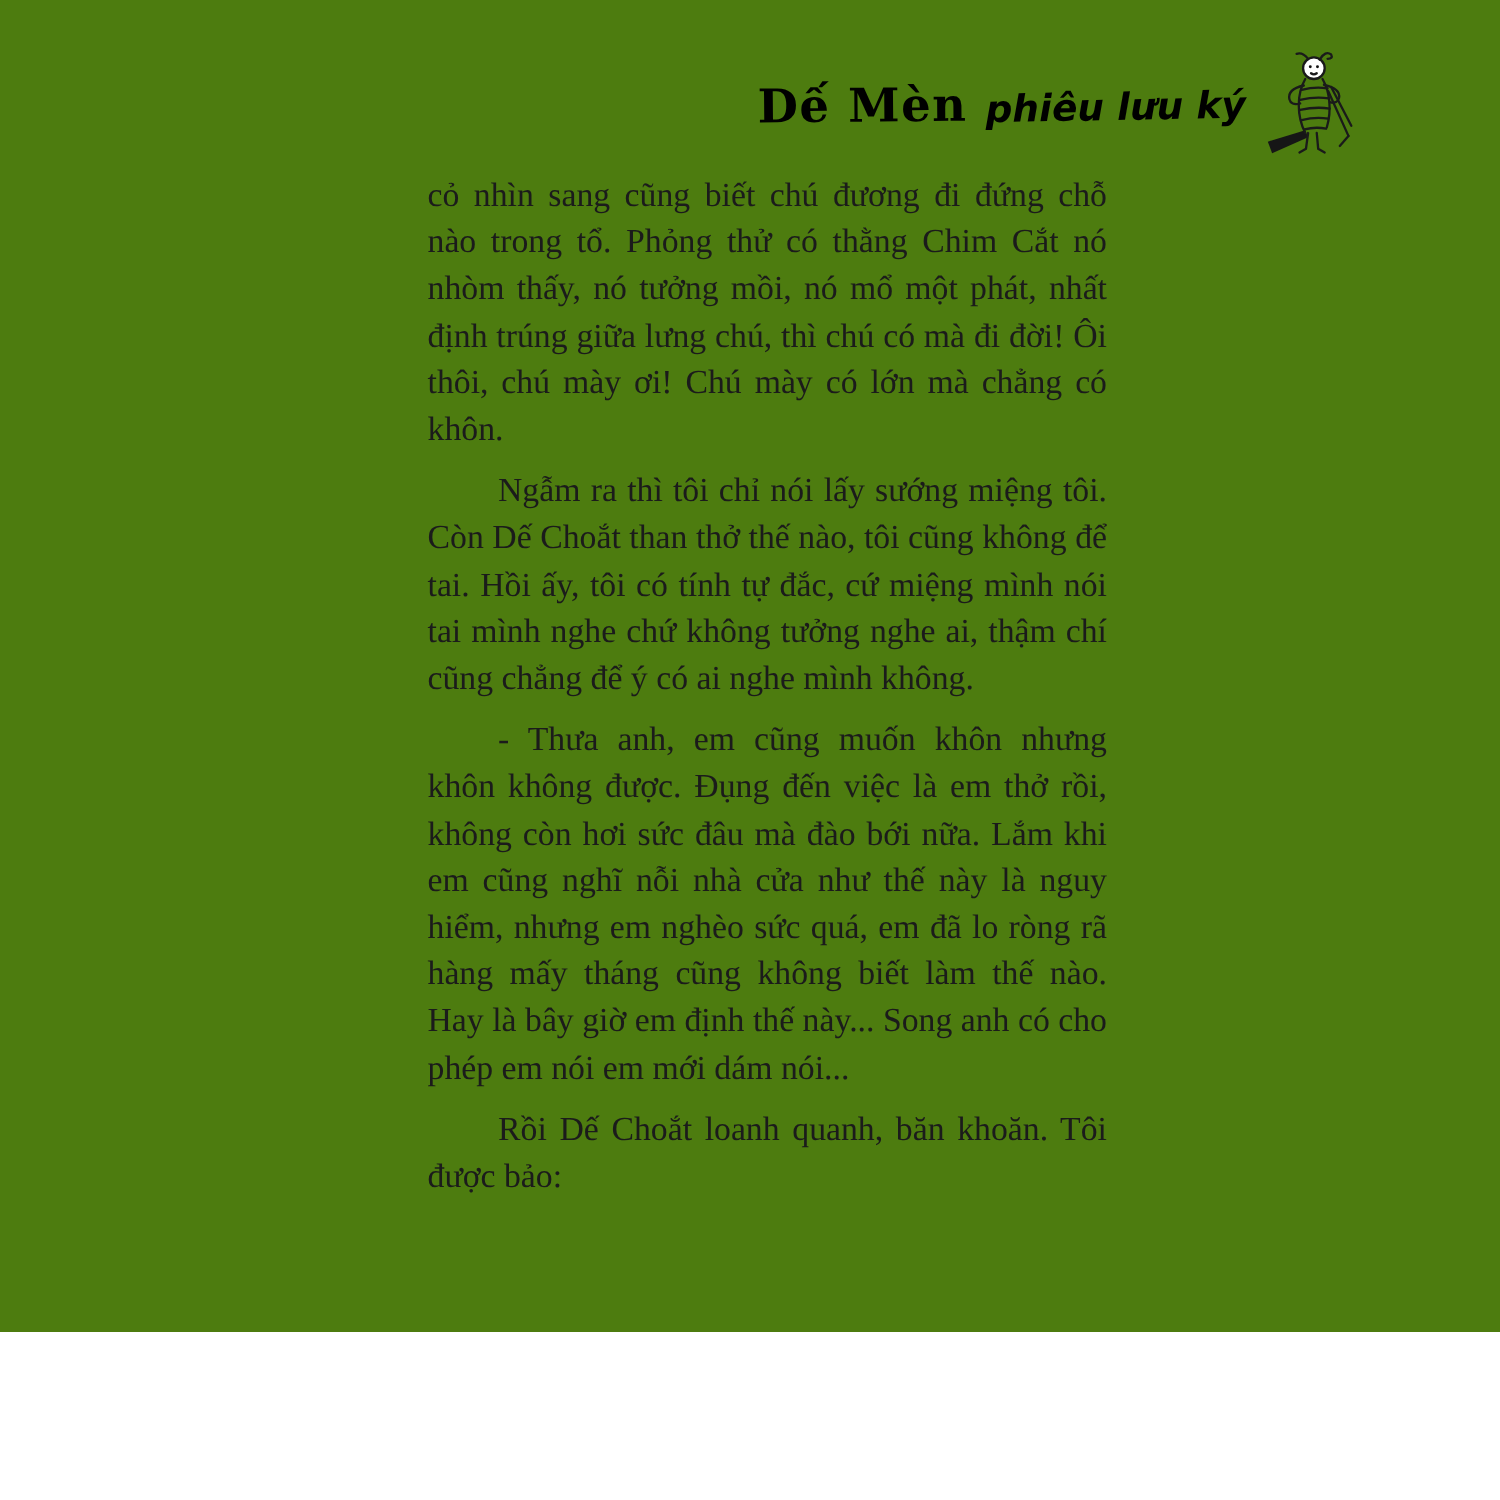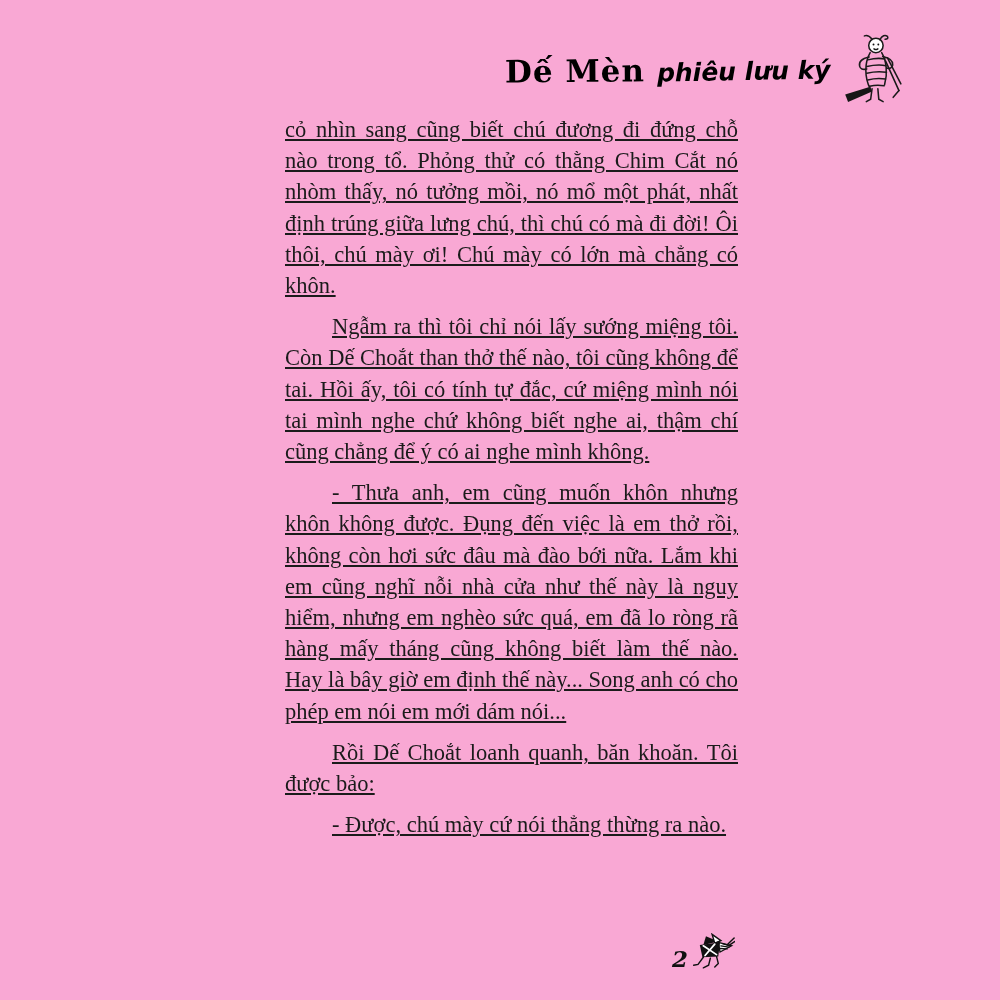--- a/index.html
+++ b/index.html
@@ -3,22 +3,22 @@
 <meta charset="utf-8">
 <style>
   html, body {
     margin: 0;
     padding: 0;
     background: #ffffff;
   }
   .page {
     position: relative;
     width: 1000px;
-    height: 1000px;
-    background: #f9a8d4;
+    height: 888px;
+    background: #4d7c0f;
     overflow: hidden;
     font-family: "Liberation Serif", "DejaVu Serif", serif;
   }
 
   
   .header {
     position: absolute;
     top: 34px;
     left: 505px;
     height: 74px;
@@ -50,21 +50,20 @@
   
   .text-block {
     position: absolute;
     left: 285px;
     top: 114px;
     width: 453px;
     font-size: 22.5px;
     line-height: 31.2px;
     text-align: justify;
     color: #1b1b1b;
-    text-decoration: underline;
   }
   .text-block p {
     margin: 0;
   }
   .text-block p + p {
     margin-top: 10px;
   }
   .text-block p.indent {
     text-indent: 47px;
   }
@@ -126,24 +125,23 @@
         <path d="M56,60 L50,67"></path>
 
         <path d="M28,58 L26.5,69 L22,71.5"></path>
         <path d="M34,58 L35,69 L39.5,71.5"></path>
       </svg>
     </span>
   </div>
 
   <div class="text-block">
     <p>cỏ nhìn sang cũng biết chú đương đi đứng chỗ nào trong tổ. Phỏng thử có thằng Chim Cắt nó nhòm thấy, nó tưởng mồi, nó mổ một phát, nhất định trúng giữa lưng chú, thì chú có mà đi đời! Ôi thôi, chú mày ơi! Chú mày có lớn mà chẳng có khôn.</p>
-    <p class="indent">Ngẫm ra thì tôi chỉ nói lấy sướng miệng tôi. Còn Dế Choắt than thở thế nào, tôi cũng không để tai. Hồi ấy, tôi có tính tự đắc, cứ miệng mình nói tai mình nghe chứ không biết nghe ai, thậm chí cũng chẳng để ý có ai nghe mình không.</p>
+    <p class="indent">Ngẫm ra thì tôi chỉ nói lấy sướng miệng tôi. Còn Dế Choắt than thở thế nào, tôi cũng không để tai. Hồi ấy, tôi có tính tự đắc, cứ miệng mình nói tai mình nghe chứ không tưởng nghe ai, thậm chí cũng chẳng để ý có ai nghe mình không.</p>
     <p class="indent">- Thưa anh, em cũng muốn khôn nhưng khôn không được. Đụng đến việc là em thở rồi, không còn hơi sức đâu mà đào bới nữa. Lắm khi em cũng nghĩ nỗi nhà cửa như thế này là nguy hiểm, nhưng em nghèo sức quá, em đã lo ròng rã hàng mấy tháng cũng không biết làm thế nào. Hay là bây giờ em định thế này... Song anh có cho phép em nói em mới dám nói...</p>
     <p class="indent">Rồi Dế Choắt loanh quanh, băn khoăn. Tôi được bảo:</p>
-    <p class="indent">- Được, chú mày cứ nói thẳng thừng ra nào.</p>
   </div>
 
   <div class="footer">
     <span class="page-num">2</span>
     <span>
       <svg width="44" height="38" viewBox="0 0 50 42" fill="none" stroke="#111" stroke-width="1.6" stroke-linecap="round">
 
         <polygon points="17,3 31,9 14,13" fill="#111" stroke="none"></polygon>
         <polygon points="24,1 34,8 27,11" fill="#ffffff" stroke="#111"></polygon>
 

